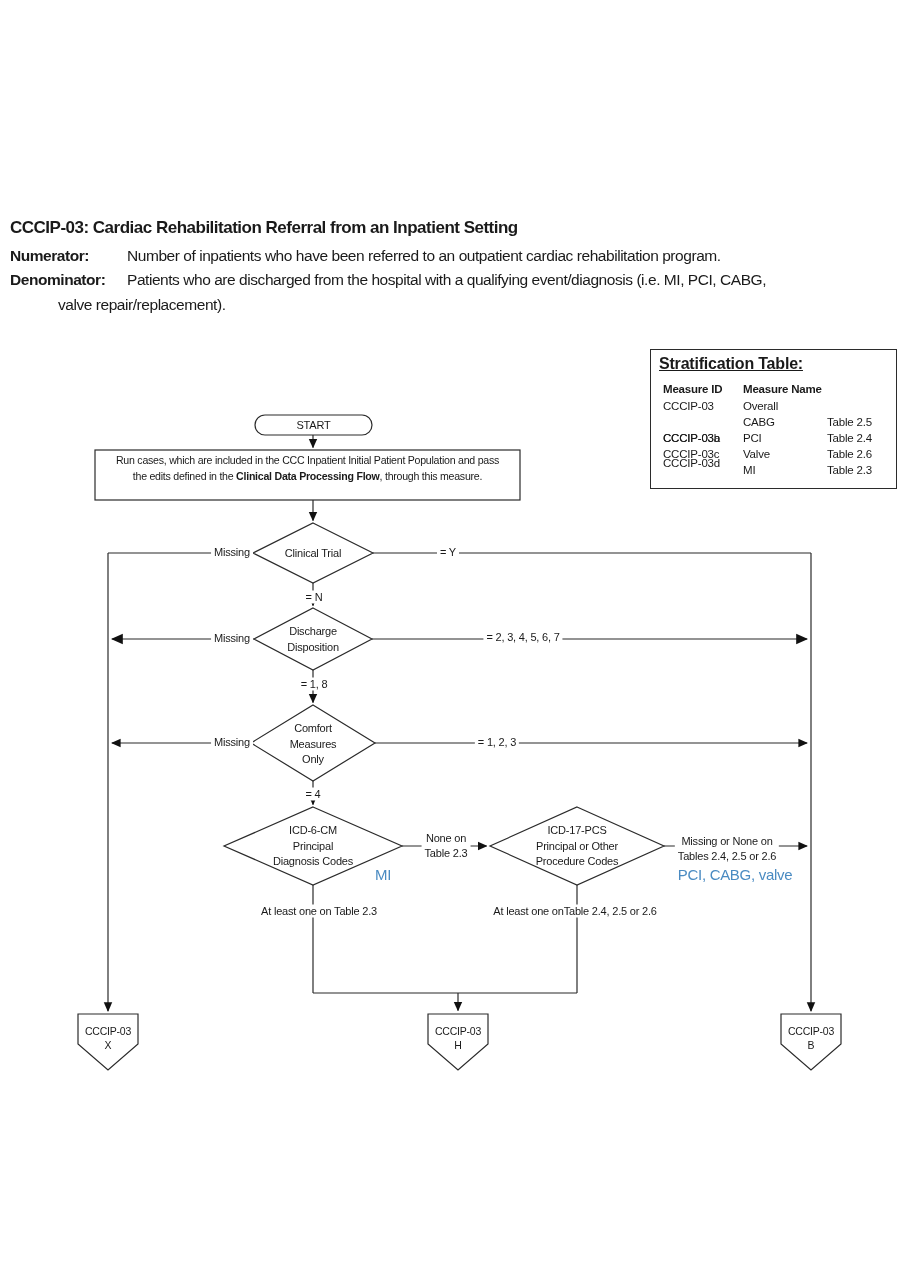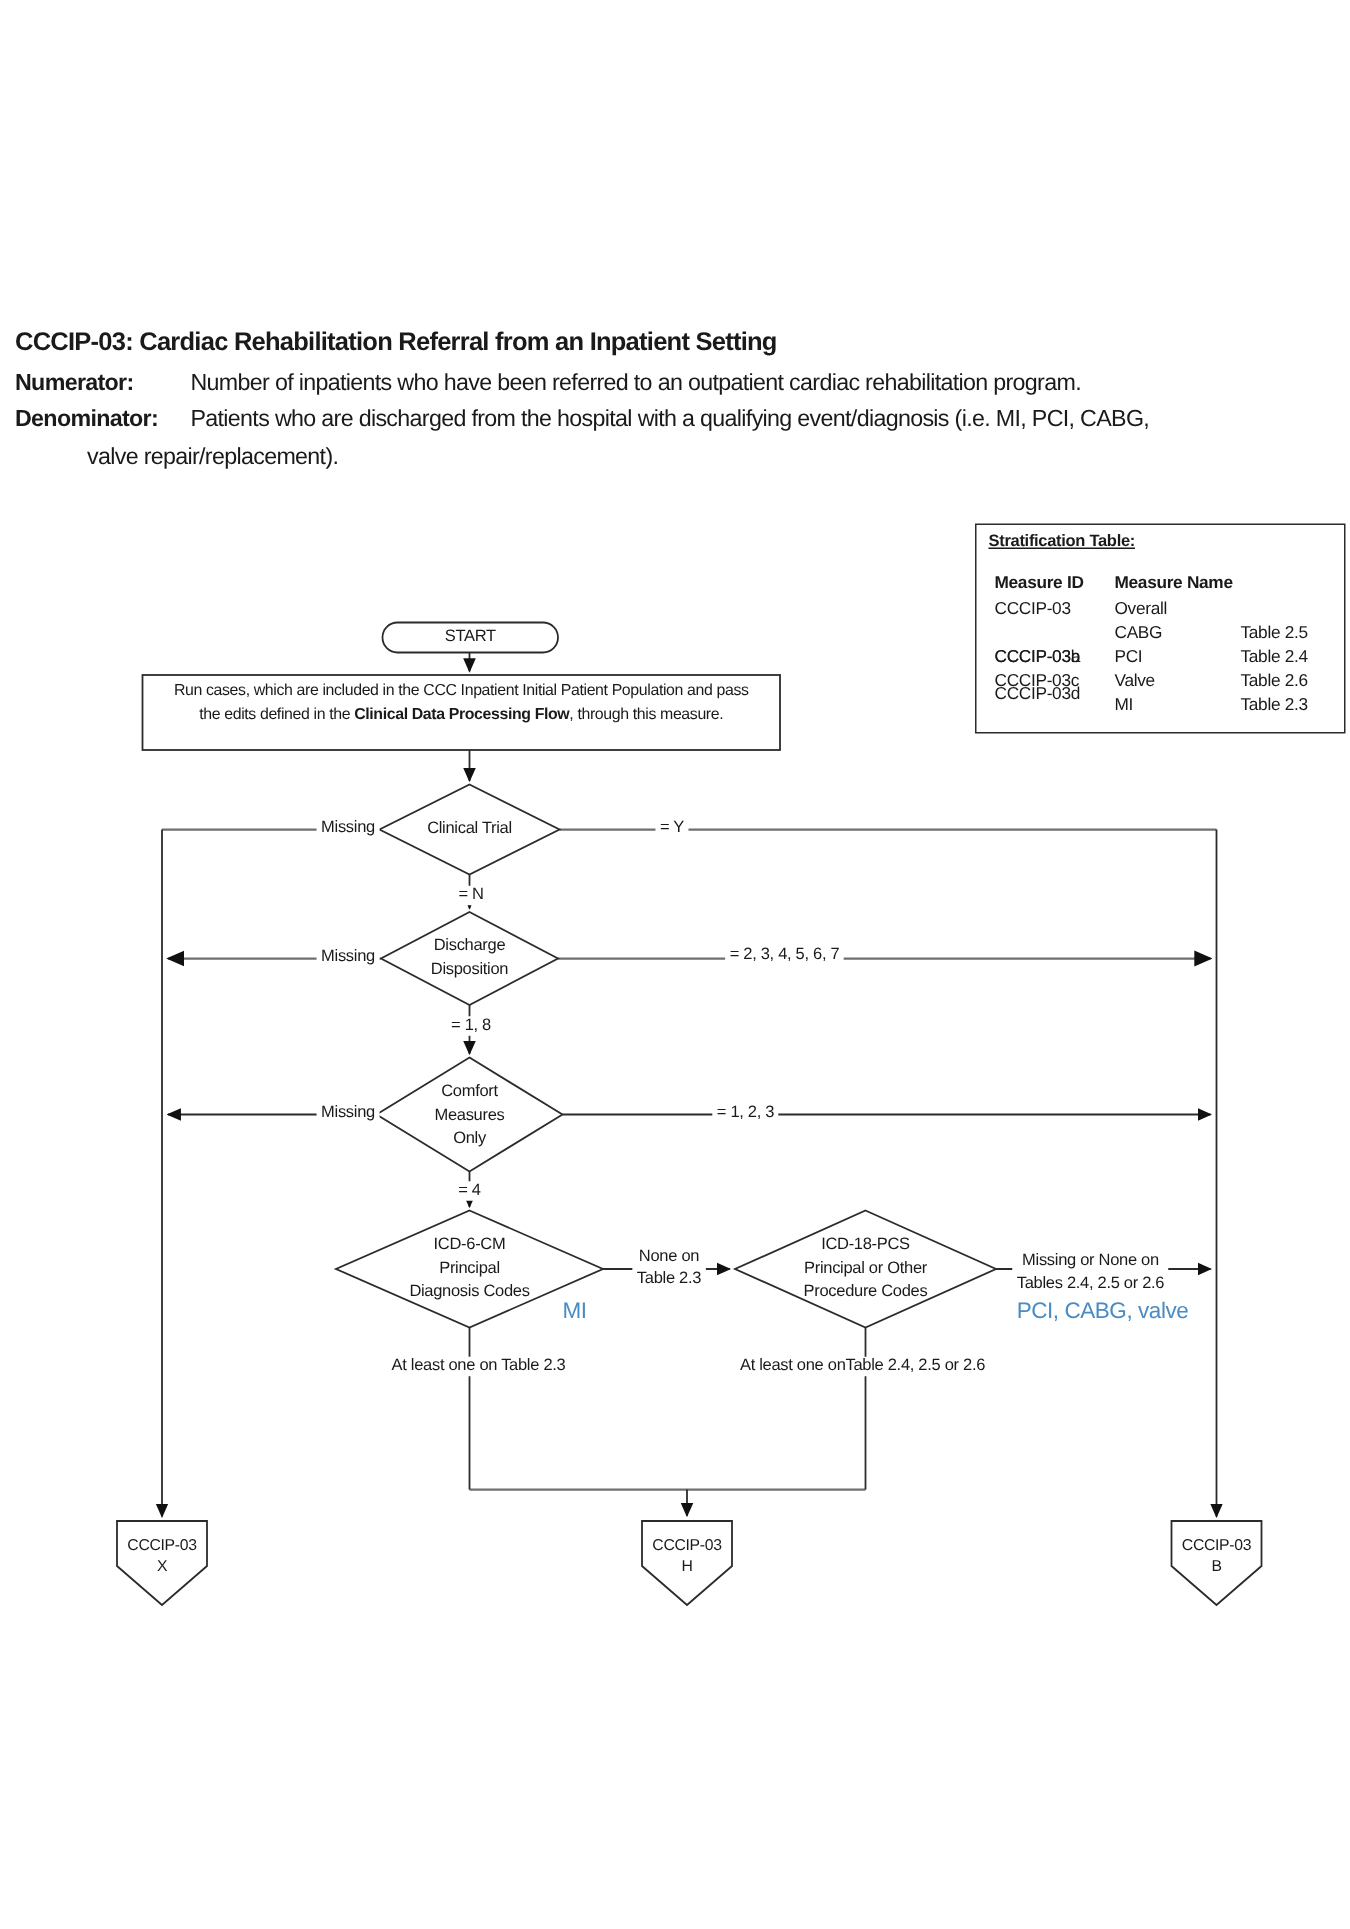--- a/index.html
+++ b/index.html
@@ -7,21 +7,21 @@
         font-family:"Liberation Sans",sans-serif;color:#1a1a1a;}
   
   .doc-title{position:absolute;left:10px;top:218px;font-size:17px;font-weight:bold;
              letter-spacing:-0.5px;white-space:nowrap;}
   .def-row{position:absolute;left:10px;font-size:15.5px;letter-spacing:-0.45px;white-space:nowrap;}
   .def-label{display:inline-block;width:117px;font-weight:bold;}
   
   .strat-box{position:absolute;left:650px;top:349px;width:245px;height:138px;
              border:1.3px solid #2b2b2b;background:#fff;font-size:11.5px;letter-spacing:-0.2px;}
   .strat-title{position:absolute;left:8px;top:5px;font-weight:bold;text-decoration:underline;
-               font-size:11px;white-space:nowrap;}
+               font-size:16px;white-space:nowrap;}
   .strat-cell{position:absolute;white-space:nowrap;}
   .strat-head{font-weight:bold;}
   .c1{left:12px;} .c2{left:92px;} .c3{left:176px;}
   
   svg{position:absolute;left:0;top:0;}
   .lbl{position:absolute;transform:translate(-50%,-50%);font-size:11px;letter-spacing:-0.2px;
        text-align:center;white-space:nowrap;line-height:13px;}
   .ml{white-space:pre-line;line-height:15.5px;}
   .it{}
   .edge{background:#fff;padding:0 3px;}
@@ -126,21 +126,21 @@
 
   <div class="lbl it" style="left:313px;top:553px;">Clinical Trial</div>
   <div class="lbl it ml" style="left:313px;top:639px;">Discharge
 Disposition</div>
   <div class="lbl it ml" style="left:313px;top:744px;">Comfort
 Measures
 Only</div>
   <div class="lbl it ml" style="left:313px;top:846px;">ICD-6-CM
 Principal
 Diagnosis Codes</div>
-  <div class="lbl it ml" style="left:577px;top:846px;">ICD-18-PCS
+  <div class="lbl it ml" style="left:577px;top:846px;">ICD-17-PCS
 Principal or Other
 Procedure Codes</div>
 
   <div class="lbl edge" style="left:232px;top:552px;">Missing</div>
   <div class="lbl edge" style="left:448px;top:552px;">= Y</div>
   <div class="lbl edge" style="left:314px;top:597px;">= N</div>
   <div class="lbl edge" style="left:232px;top:638px;">Missing</div>
   <div class="lbl edge" style="left:523px;top:637px;">= 2, 3, 4, 5, 6, 7</div>
   <div class="lbl edge" style="left:314px;top:684px;">= 1, 8</div>
   <div class="lbl edge" style="left:232px;top:742px;">Missing</div>

